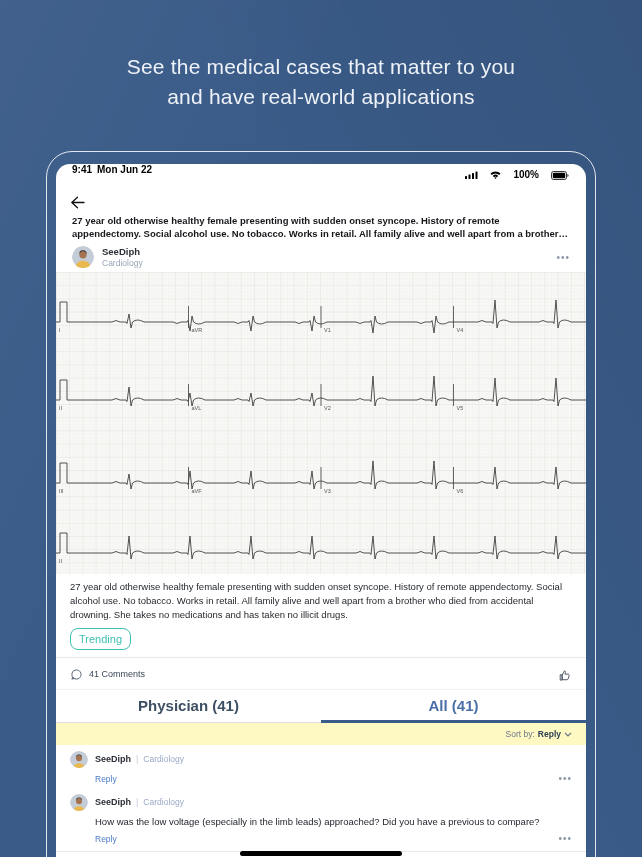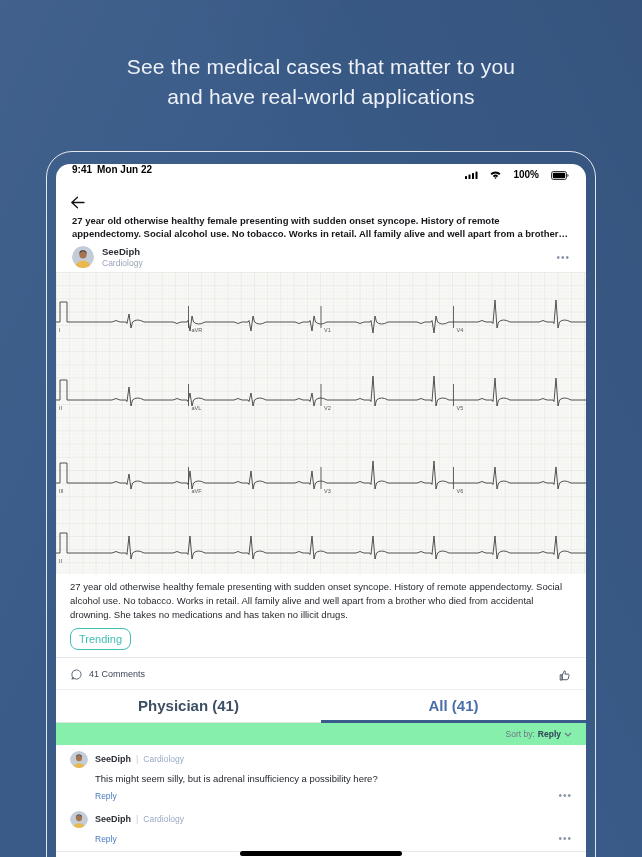--- a/index.html
+++ b/index.html
@@ -46,21 +46,21 @@
   .divider { height:1px; background:#e7e8ea; }
 
   .comments-bar { display:flex; align-items:center; padding:7px 14px 6px; }
   .comments-count { font-size:9px; color:#3c4758; margin-left:6px; flex:1; }
 
   .tabs { display:flex; border-top:1px solid #f0f1f3; }
   .tab { flex:1; text-align:center; padding:7px 0 6px; font-size:15px; font-weight:bold;
           color:#3d4f63; border-bottom:1px solid #dfe1e4; cursor:pointer; }
   .tab.active { color:#4a6fa8; border-bottom:3px solid #3a5c8c; }
 
-  .sort-bar { background:#86efac; display:flex; justify-content:flex-end; align-items:center;
+  .sort-bar { background:#fef9c3; display:flex; justify-content:flex-end; align-items:center;
           padding:6px 14px; font-size:8.5px; color:#6e7787; gap:3px; }
   .sort-value { font-weight:bold; color:#2f4156; }
 
   .comment { padding:5px 14px 2px; }
   .comment-head { display:flex; align-items:center; }
   .c-avatar { width:18px; height:18px; border-radius:50%; overflow:hidden; flex:none; }
   .c-name { font-size:9px; font-weight:bold; color:#2b2f36; margin-left:7px; }
   .c-sep { color:#c3cbd8; margin:0 5px; font-size:9px; }
   .c-spec { font-size:8.5px; color:#9aaac6; }
   .c-text { font-size:9.5px; color:#23272e; margin:5px 0 0 25px; line-height:12px; }
@@ -223,41 +223,41 @@
             <circle cx="12" cy="12" r="12" fill="#c3ccd7"></circle>
             <path d="M3.5 24c.6-5.2 4.2-7.8 8.5-7.8s7.9 2.6 8.5 7.8z" fill="#e9b94e"></path>
             <circle cx="12" cy="9.6" r="4" fill="#a5744e"></circle>
             <path d="M7.9 9a4.1 4.1 0 0 1 8.2-.4c-1.2-2-2.6-2.8-4.1-2.8S8.6 6.8 7.9 9z" fill="#33281f"></path>
           </svg>
       </span>
       <span class="c-name">SeeDiph</span>
       <span class="c-sep">|</span>
       <span class="c-spec">Cardiology</span>
     </div>
-    <div class="c-text">This might seem silly, but is adrenal insufficiency a possibility here?</div>
     <div class="c-foot">
       <span class="reply">Reply</span>
       <span class="dots">•••</span>
     </div>
   </div>
 
   <div class="comment">
     <div class="comment-head">
       <span class="c-avatar">
         <svg width="18" height="18" viewBox="0 0 24 24">
             <circle cx="12" cy="12" r="12" fill="#c3ccd7"></circle>
             <path d="M3.5 24c.6-5.2 4.2-7.8 8.5-7.8s7.9 2.6 8.5 7.8z" fill="#e9b94e"></path>
             <circle cx="12" cy="9.6" r="4" fill="#a5744e"></circle>
             <path d="M7.9 9a4.1 4.1 0 0 1 8.2-.4c-1.2-2-2.6-2.8-4.1-2.8S8.6 6.8 7.9 9z" fill="#33281f"></path>
           </svg>
       </span>
       <span class="c-name">SeeDiph</span>
       <span class="c-sep">|</span>
       <span class="c-spec">Cardiology</span>
     </div>
+    <div class="c-text">How was the low voltage (especially in the limb leads) approached? Did you have a previous to compare?</div>
     <div class="c-foot">
       <span class="reply">Reply</span>
       <span class="dots">•••</span>
     </div>
   </div>
 
   <div class="composer">
     
     
   </div>

